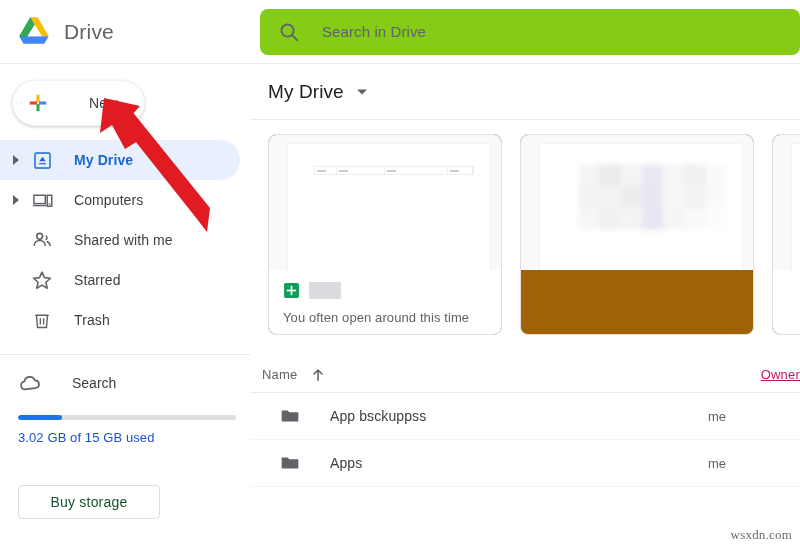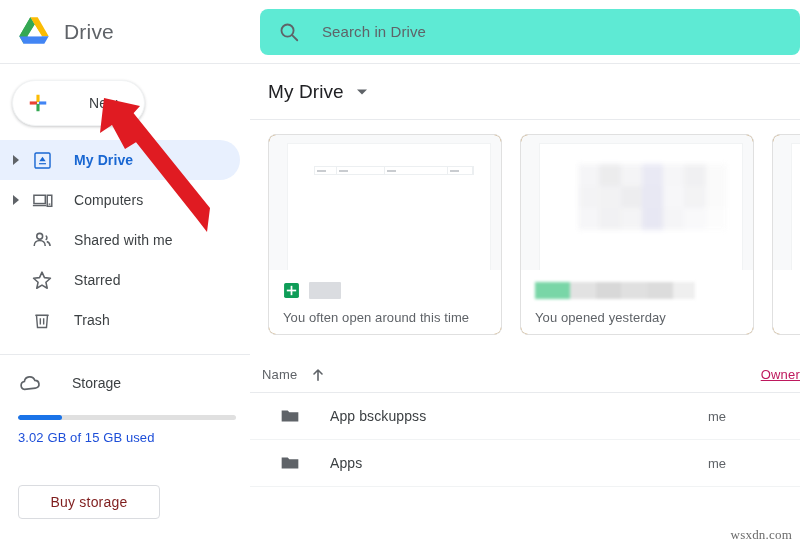--- a/index.html
+++ b/index.html
@@ -112,21 +112,21 @@
     background: #fff;
   }
   #searchbar-wrap {
     height: 64px; display: flex; align-items: center;
     padding: 0 0 0 10px;
     border-bottom: 1px solid #e8eaed;
   }
   #searchbar {
     display: flex; align-items: center;
     height: 46px; width: 540px;
-    background: #5eead4; border-radius: 8px;
+    background: #84cc16; border-radius: 8px;
     padding-left: 18px; cursor: text;
   }
   #search-icon { width: 22px; height: 22px; flex: none; }
   #search-input {
     border: 0; outline: 0; background: transparent;
     font-family: inherit; font-size: 15px; color: #3c4043;
     margin-left: 22px; width: 420px; letter-spacing: .1px;
   }
   #search-input::placeholder { color: #5f6368; }
 
@@ -359,30 +359,30 @@
     </div>
 
     <div id="storage-sep"></div>
 
     <div id="storage-row">
       <span class="nav-icon">
         <svg width="24" height="24" viewBox="0 0 24 24" fill="none" stroke="#5f6368" stroke-width="1.7">
           <path d="M6.6 18.4 a4 4 0 0 1 -.2 -7.9 a5.4 5.4 0 0 1 10.4 -1.2 a3.9 3.9 0 0 1 1.1 7.7 a3 3 0 0 1 -.5 .04 Z"></path>
         </svg>
       </span>
-      <span id="storage-label">Storage</span>
+      <span id="storage-label">Search</span>
     </div>
 
     <div id="progress-track">
       <div id="progress-fill" style="width: 20%; background: rgb(26, 115, 232);"></div>
     </div>
 
     <div id="storage-text">3.02 GB of 15 GB used</div>
 
-    <button id="buy-storage" style="color: #7f1d1d; margin-top: 40px;">Buy storage</button>
+    <button id="buy-storage" style="color: #14532d; margin-top: 40px;">Buy storage</button>
   </div>
 
   <div id="main">
 
     <div id="searchbar-wrap">
       <div id="searchbar">
         <svg id="search-icon" viewBox="0 0 24 24" fill="none" stroke="#5f6368" stroke-width="2">
           <circle cx="10.4" cy="10.4" r="6.6"></circle>
           <path d="M15.4 15.4 L21 21" stroke-linecap="round"></path>
         </svg>
@@ -447,33 +447,20 @@
                   <span style="background:#efeff1"></span>
                   <span style="background:#f3f3f5"></span>
                 <span style="background:#e3e3f1"></span>
                   <span style="background:#f4f4f6"></span>
                   <span style="background:#f8f8fa"></span>
                 <span style="background:#fcfcfc"></span>
               </div>
             </div>
           </div>
         </div>
-        <div class="card-meta">
-          <div class="meta-row">
-            <span class="redacted wide">
-              <span style="width:22%;background:#79d6a7"></span>
-              <span style="width:16%;background:#e2e2e2"></span>
-              <span style="width:16%;background:#d8d8d8"></span>
-              <span style="width:16%;background:#e0e0e0"></span>
-              <span style="width:16%;background:#dcdcdc"></span>
-              <span style="width:14%;background:#efefef"></span>
-            </span>
-          </div>
-          <div class="card-caption">You opened yesterday</div>
-        </div>
       </div>
 
       <div class="card">
         <div class="card-thumb">
           <div class="thumb-page"></div>
         </div>
         <div class="card-meta">
           <div class="meta-row"></div>
           <div class="card-caption"></div>
         </div>

